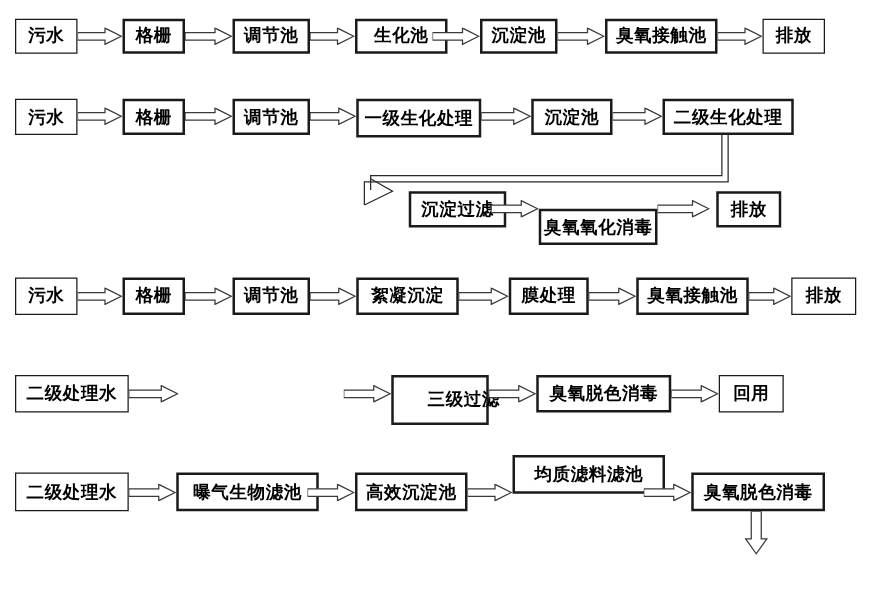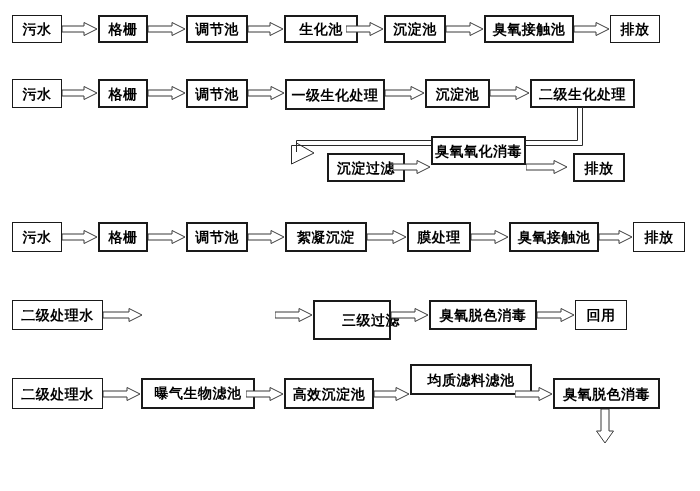--- a/index.html
+++ b/index.html
@@ -132,21 +132,21 @@
       <polyline points="5.5,57 28,46 10.5,36" fill="none" stroke="#2a2a2a" stroke-width="1"></polyline>
     </svg>
   </div>
 
   <div class="node thick" style="left:327px; top:153px; width:78px; height:29px;">沉淀过滤</div>
   <div class="arrow" style="left:393px; top:160px;">
     <svg width="38" height="14" viewBox="0 0 38 14">
         <polygon points="0,4 24,4 24,0.5 37,7 24,13.5 24,10 0,10" fill="#ffffff" stroke="#3a3a3a" stroke-width="1"></polygon>
       </svg>
   </div>
-  <div class="node thick" style="left:431px; top:136px; width:95px; height:29px;">臭氧氧化消毒</div>
+  <div class="node thick" style="left:431px; top:167px; width:95px; height:29px;">臭氧氧化消毒</div>
   <div class="arrow" style="left:526px; top:160px;">
     <svg width="42" height="14" viewBox="0 0 42 14">
         <polygon points="0,4 28,4 28,0.5 41,7 28,13.5 28,10 0,10" fill="#ffffff" stroke="#3a3a3a" stroke-width="1"></polygon>
       </svg>
   </div>
   <div class="node thick" style="left:573px; top:153px; width:52px; height:29px;">排放</div>
 
   <div class="node" style="left:12px; top:222px; width:50px; height:30px;">污水</div>
   <div class="arrow" style="left:62px; top:230px;">
     <svg width="36" height="14" viewBox="0 0 36 14">
@@ -209,21 +209,21 @@
       </svg>
   </div>
   <div class="node" style="left:575px; top:300px; width:52px; height:30px;">回用</div>
 
   <div class="node" style="left:12px; top:378px; width:91px; height:31px;">二级处理水</div>
   <div class="arrow" style="left:103px; top:387px;">
     <svg width="38" height="14" viewBox="0 0 38 14">
         <polygon points="0,4 24,4 24,0.5 37,7 24,13.5 24,10 0,10" fill="#ffffff" stroke="#3a3a3a" stroke-width="1"></polygon>
       </svg>
   </div>
-  <div class="node thick" style="left:141px; top:378px; width:114px; height:31px;font-family:Liberation Serif, serif;">曝气生物滤池</div>
+  <div class="node thick" style="left:141px; top:378px; width:114px; height:31px;">曝气生物滤池</div>
   <div class="arrow" style="left:246px; top:387px;">
     <svg width="38" height="14" viewBox="0 0 38 14">
         <polygon points="0,4 24,4 24,0.5 37,7 24,13.5 24,10 0,10" fill="#ffffff" stroke="#3a3a3a" stroke-width="1"></polygon>
       </svg>
   </div>
   <div class="node thick" style="left:284px; top:378px; width:90px; height:31px;">高效沉淀池</div>
   <div class="arrow" style="left:374px; top:387px;">
     <svg width="36" height="14" viewBox="0 0 36 14">
         <polygon points="0,4 22,4 22,0.5 35,7 22,13.5 22,10 0,10" fill="#ffffff" stroke="#3a3a3a" stroke-width="1"></polygon>
       </svg>

